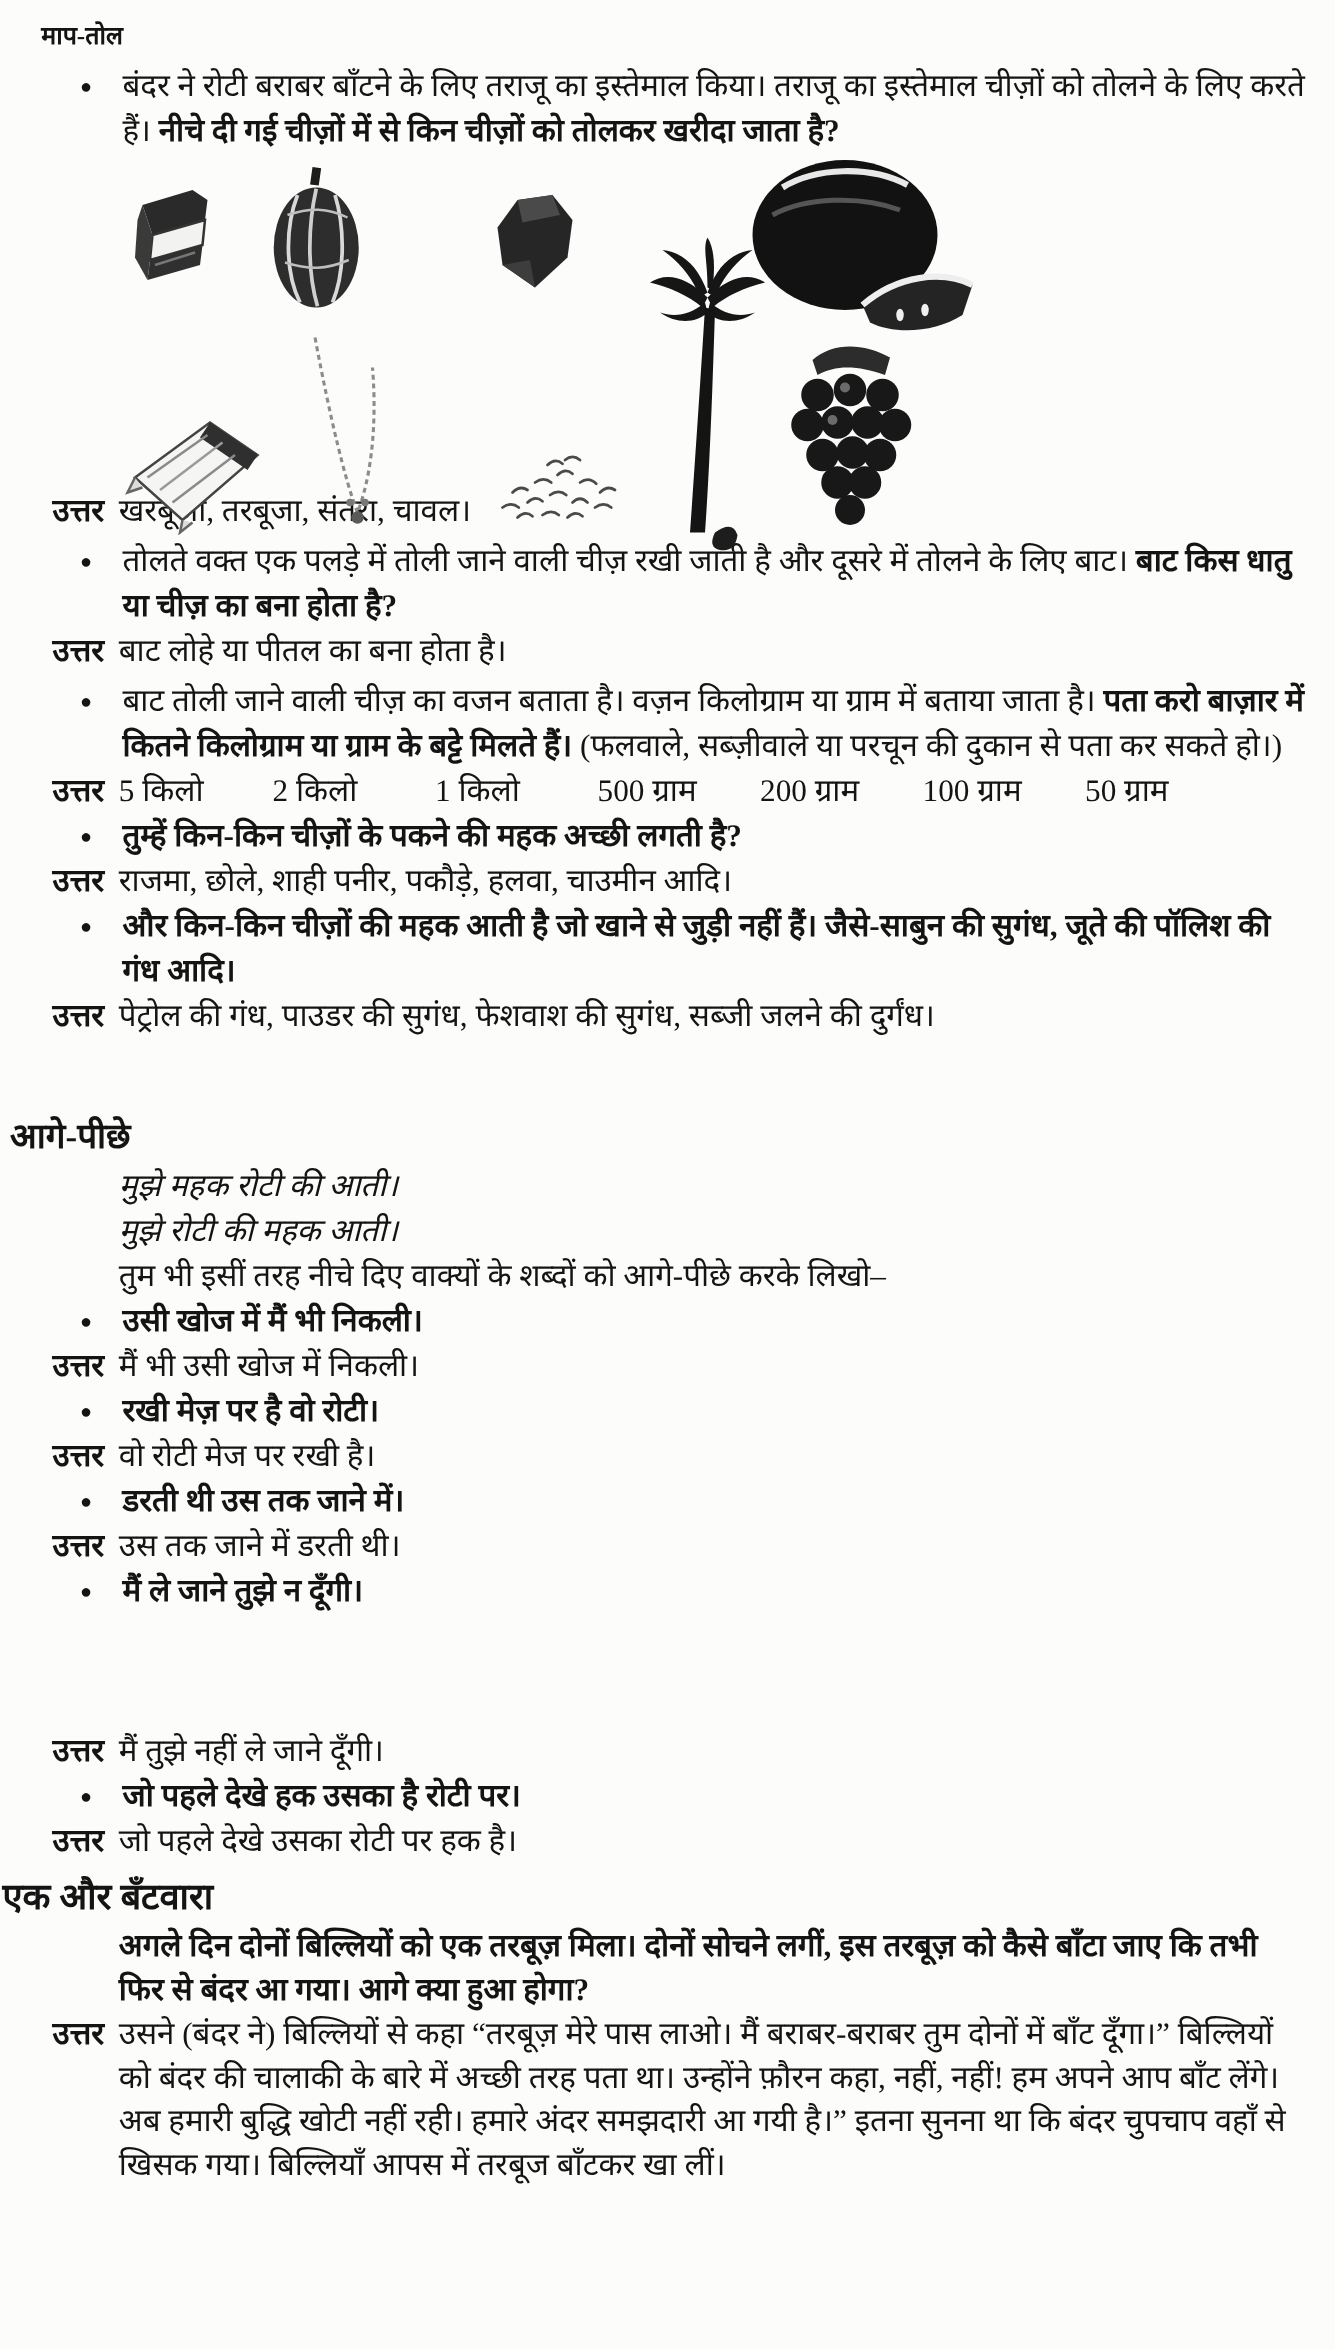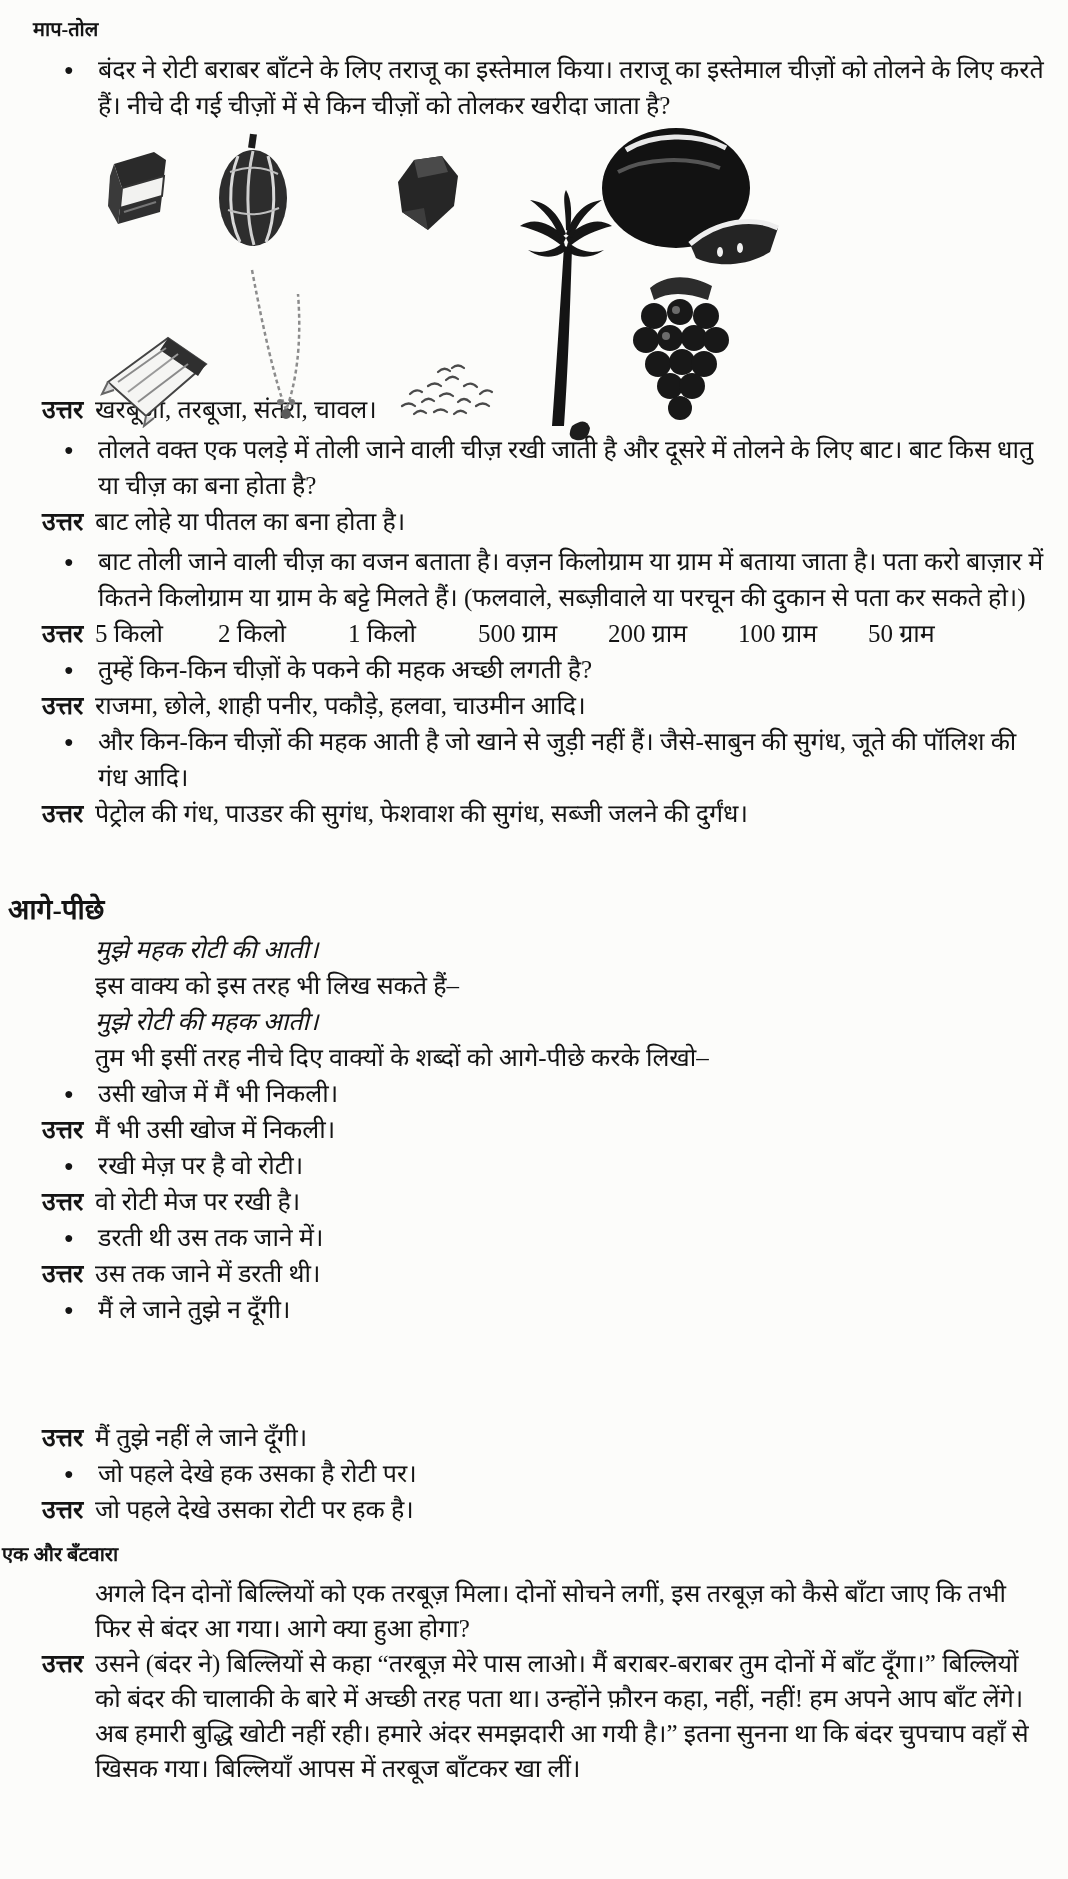--- a/index.html
+++ b/index.html
@@ -6,25 +6,25 @@
   body{
     width:1068px;height:1879px;
     background:#fcfcfa;color:#141414;
     font-family:"Liberation Serif","DejaVu Serif",serif;
     font-size:25px;line-height:36px;
     overflow:hidden;position:relative;
   }
   .h-main{font-size:20px;line-height:42px;font-weight:700;margin:8px 20px 2px 33px;}
   .h-sub{font-size:28px;line-height:40px;font-weight:700;margin:6px 20px 2px 30px;}
   .h-sub.flush{margin-left:8px;}
-  .h-sub.edge{margin-left:2px;font-size:20px;}
+  .h-sub.edge{margin-left:2px;font-size:29px;}
   .bullet{display:flex;margin:0 18px 0 64px;}
   .dot{flex:0 0 34px;font-size:16px;}
   .btext{flex:1;}
-  .b{font-weight:400;}
+  .b{font-weight:700;}
   .n{font-weight:400;}
   .answer{display:flex;margin:0 18px 0 42px;justify-content:space-between;}
   .lbl{flex:0 0 53px;font-weight:700;}
   .atext{flex:1;}
   .para{margin:0 20px 0 95px;}
   .ital{font-style:italic;}
   .weights{margin-left:42px;}
   .weights .w{display:inline-block;width:130px;}
   .weights .w:first-of-type{width:123px;}
   .mt-sm{margin-top:4px;}
@@ -206,21 +206,20 @@
   </div>
 
   <div class="answer">
     <span class="lbl">उत्तर</span>
     <span class="atext">पेट्रोल की गंध, पाउडर की सुगंध, फेशवाश की सुगंध, सब्जी जलने की दुर्गंध।</span>
   </div>
 
   <div class="h-sub flush gap-section">आगे-पीछे</div>
 
   <div class="para ital">मुझे महक रोटी की आती।</div>
-  <div class="para">इस वाक्य को इस तरह भी लिख सकते हैं–</div>
   <div class="para ital">मुझे रोटी की महक आती।</div>
   <div class="para">तुम भी इसीं तरह नीचे दिए वाक्यों के शब्दों को आगे-पीछे करके लिखो–</div>
 
   <div class="bullet">
     <span class="dot">●</span>
     <span class="btext"><span class="b">उसी खोज में मैं भी निकली।</span></span>
   </div>
   <div class="answer">
     <span class="lbl">उत्तर</span>
     <span class="atext">मैं भी उसी खोज में निकली।</span>

